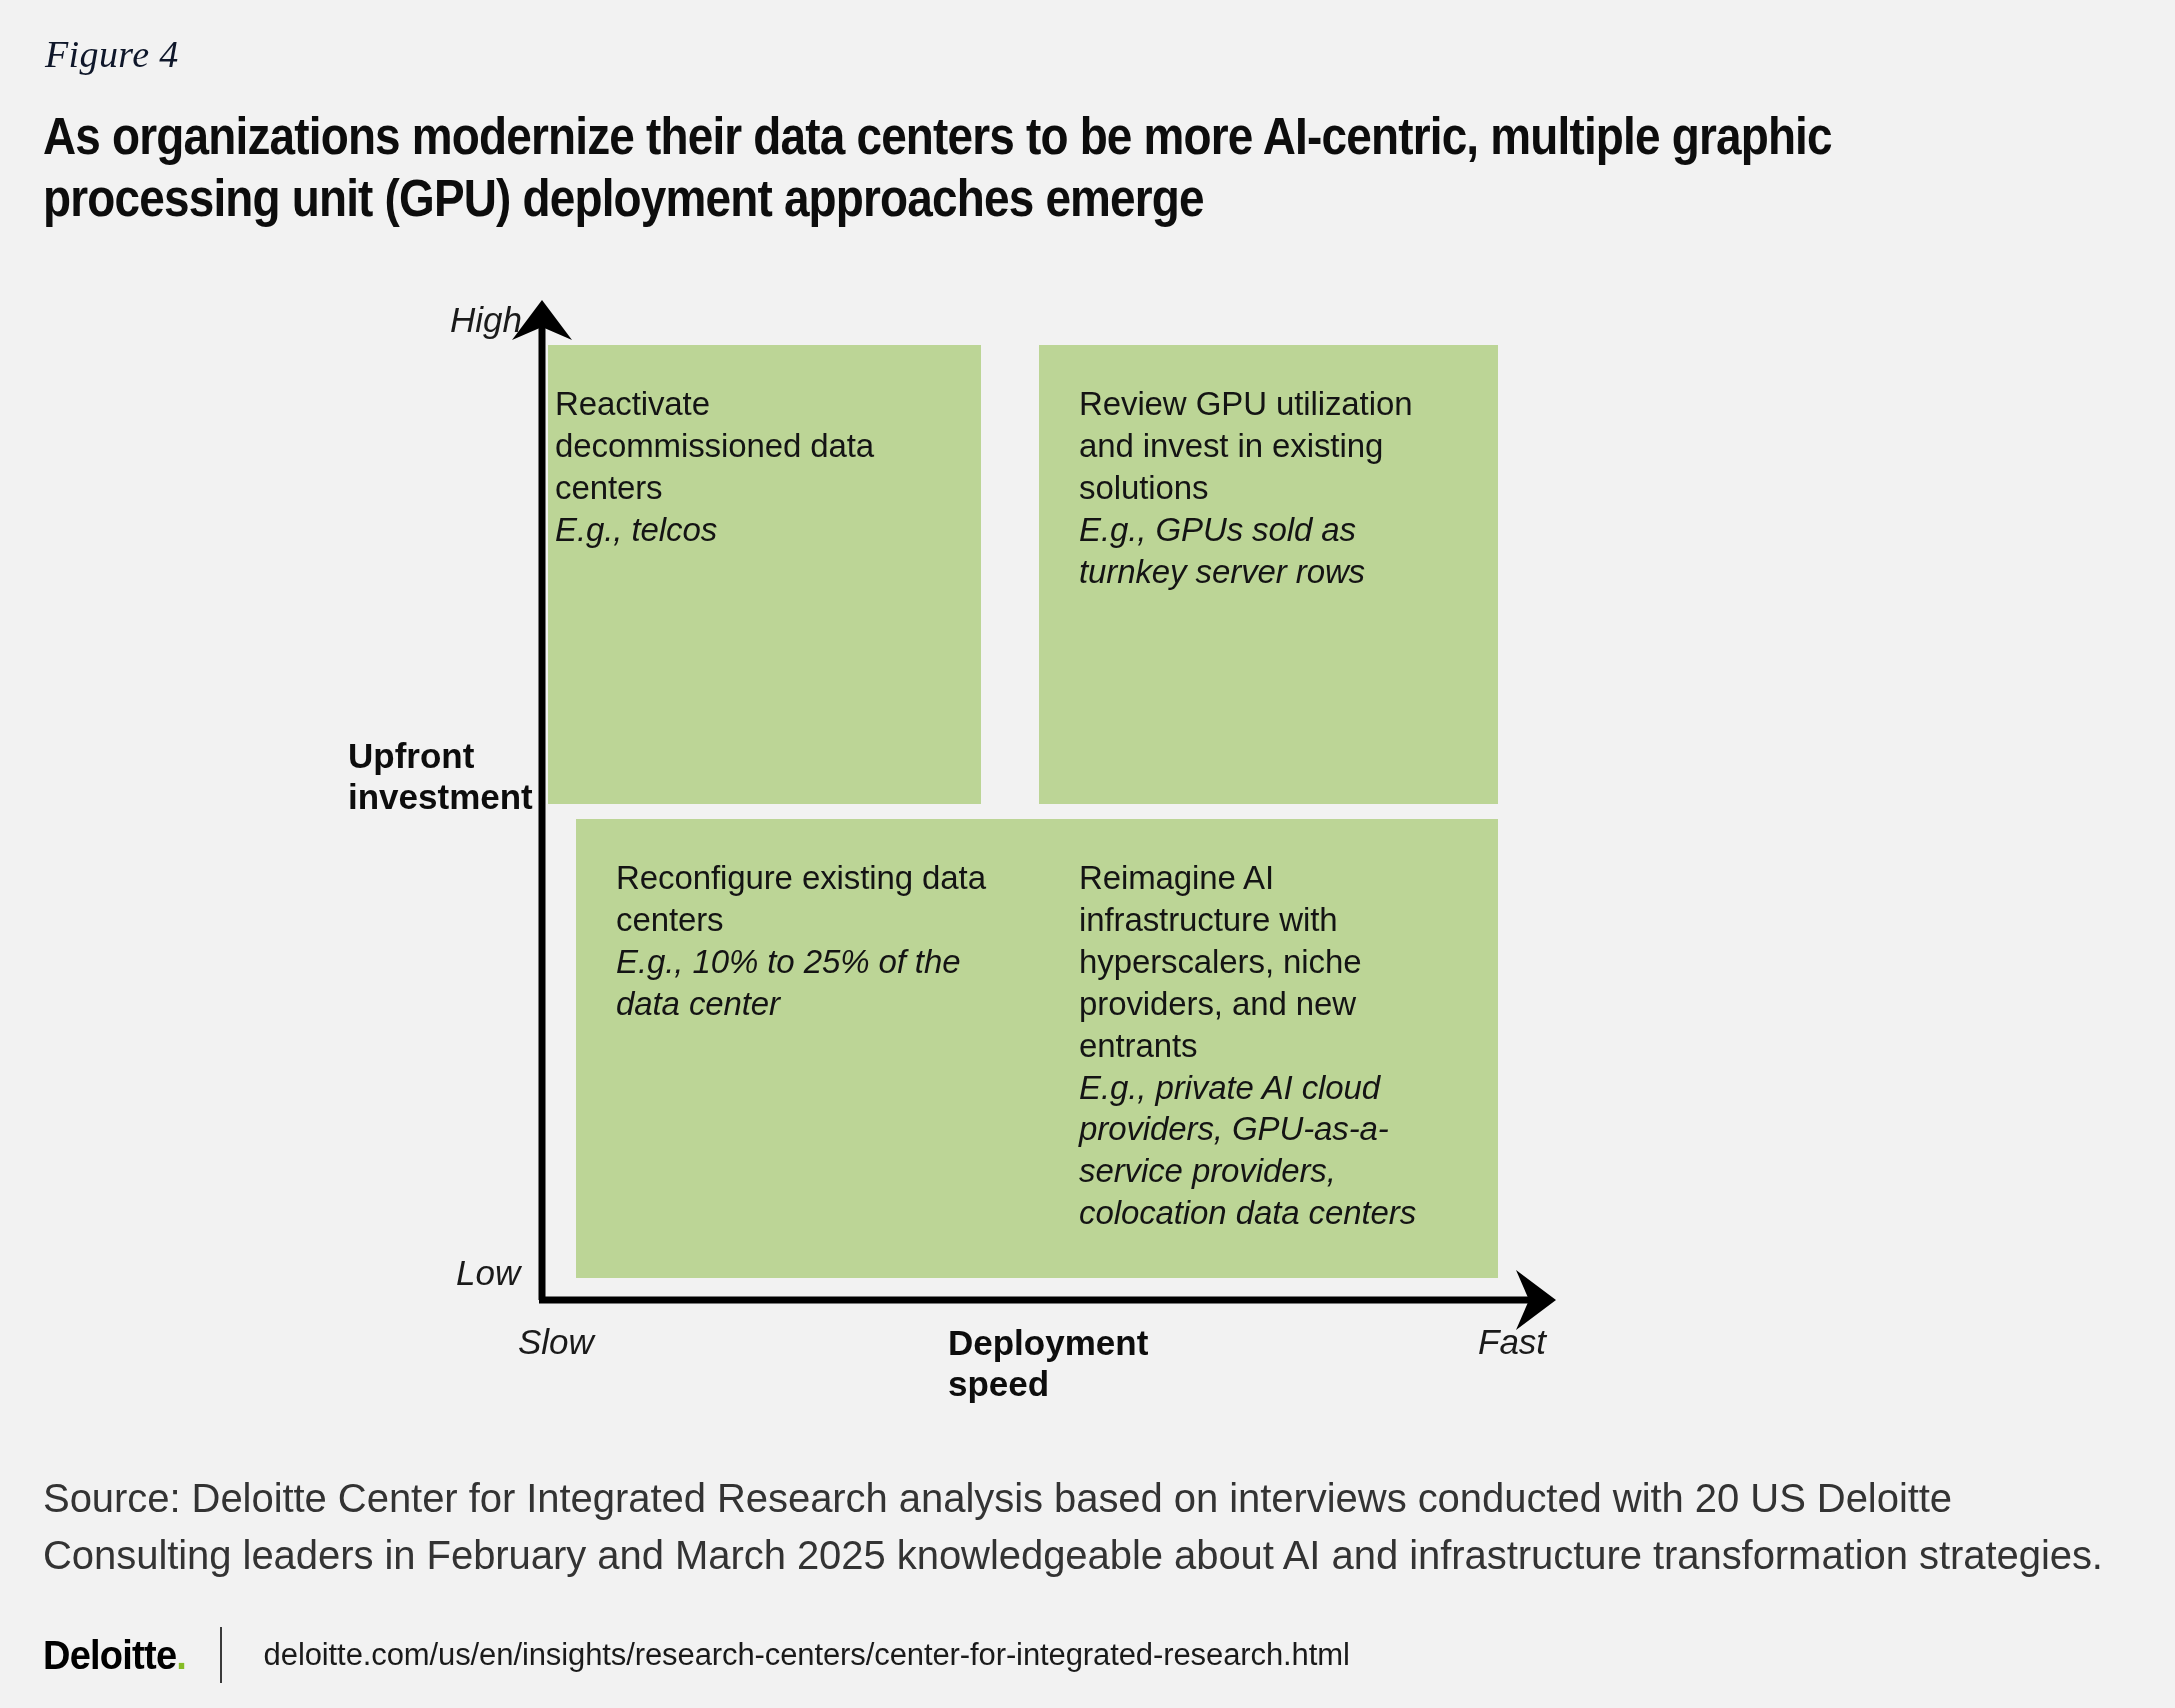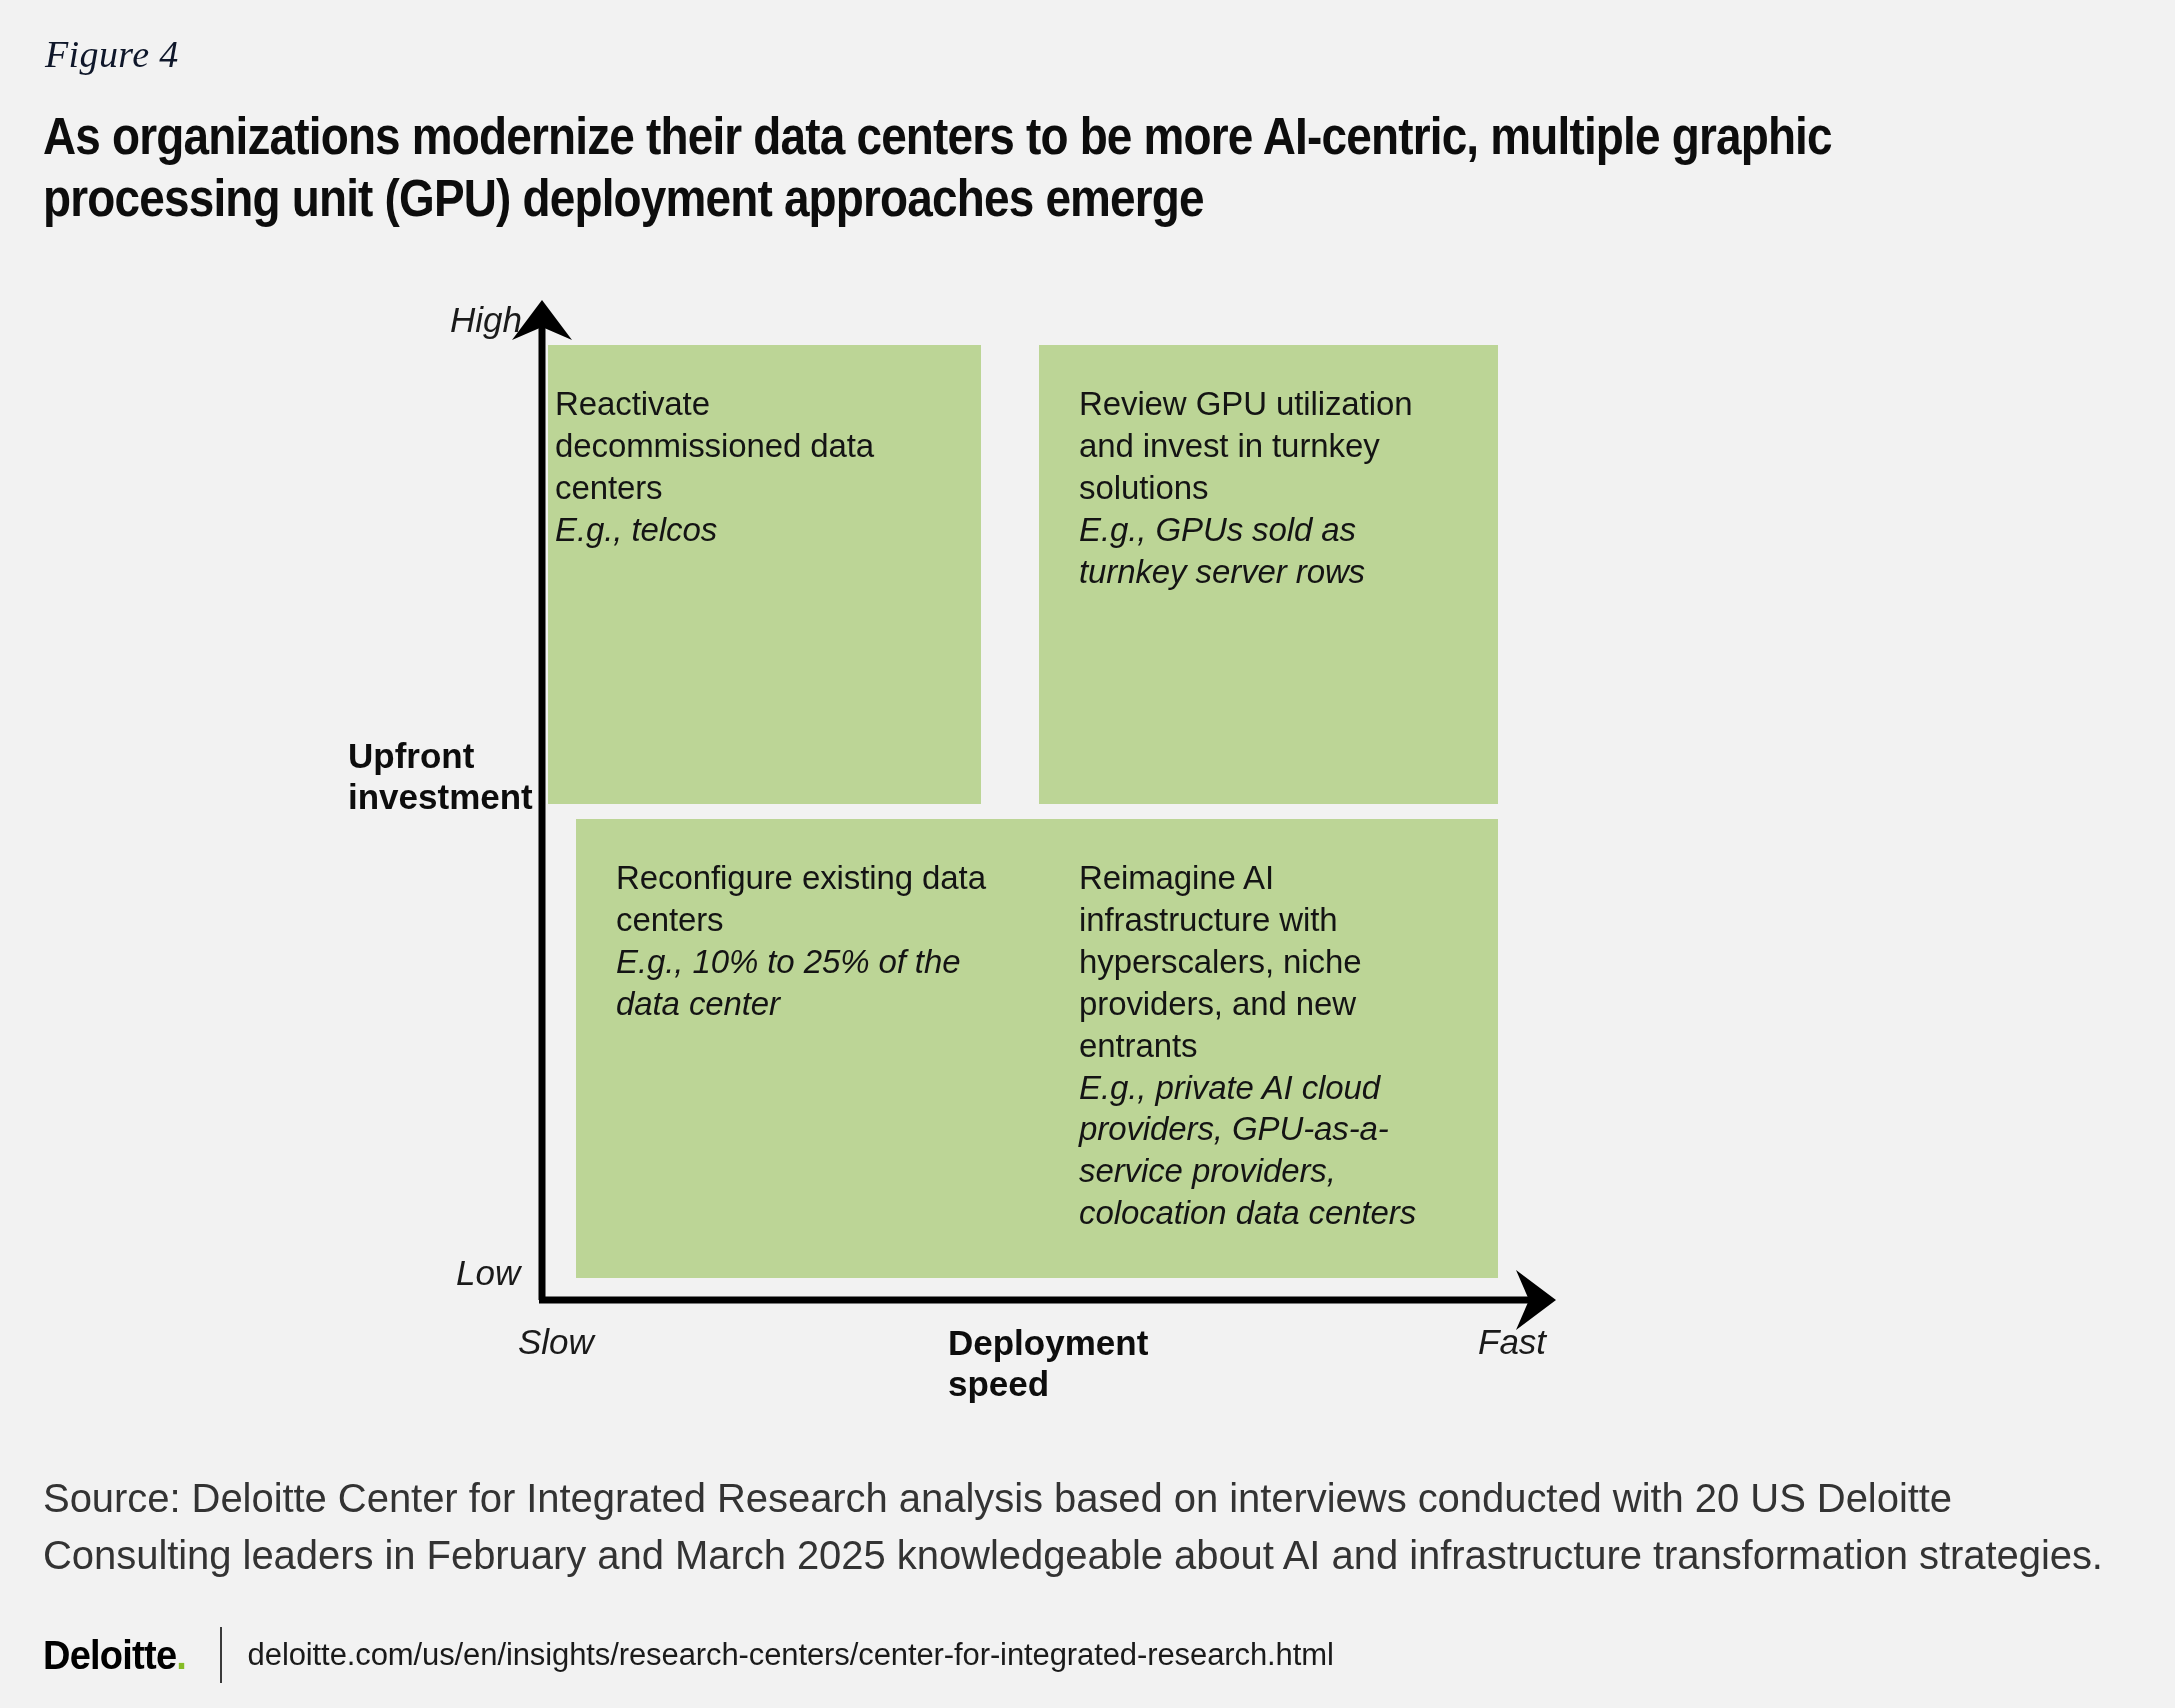--- a/index.html
+++ b/index.html
@@ -138,21 +138,21 @@
     transform-origin: left center;
   }
   .deloitte-logo .dot { color: #86BC25; }
   .footer-divider {
     width: 2px;
     height: 56px;
     background: #3a3a3a;
     margin-left: 26px;
   }
   .footer-url {
-    margin-left: 26px;
+    margin-left: 42px;
     font-size: 31px;
     color: #1a1a1a;
     letter-spacing: -0.1px;
     text-align: right;
   }
 </style>
 </head>
 <body>
 
 <div class="figure-label">Figure 4</div>
@@ -170,21 +170,21 @@
 
     <polygon points="1556,1300 1516,1270 1529,1300 1516,1330" fill="#000000"></polygon>
   </svg>
 
   <div class="quadrant" id="q-tl">
     <div class="q-title">Reactivate decommissioned data centers</div>
     <div class="q-example">E.g., telcos</div>
   </div>
 
   <div class="quadrant" id="q-tr">
-    <div class="q-title">Review GPU utilization and invest in turnkey solutions</div>
+    <div class="q-title">Review GPU utilization and invest in existing solutions</div>
     <div class="q-example">E.g., GPUs sold as turnkey server rows</div>
   </div>
 
   <div class="quadrant" id="q-bl">
     <div class="q-title">Reconfigure existing data centers</div>
     <div class="q-example">E.g., 10% to 25% of the data center</div>
   </div>
 
   <div class="quadrant" id="q-br">
     <div class="q-title">Reimagine AI infrastructure with hyperscalers, niche providers, and new entrants</div>

